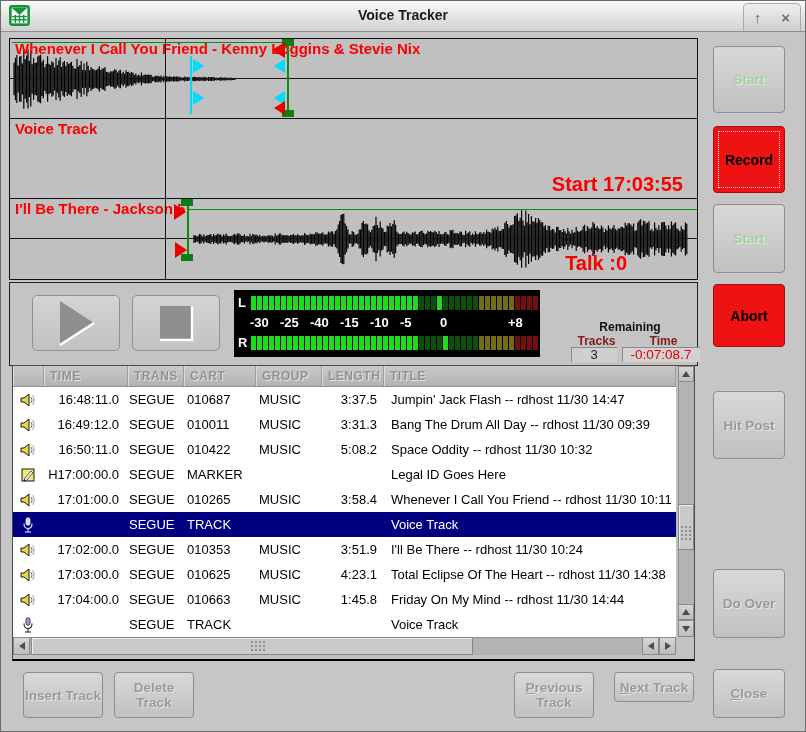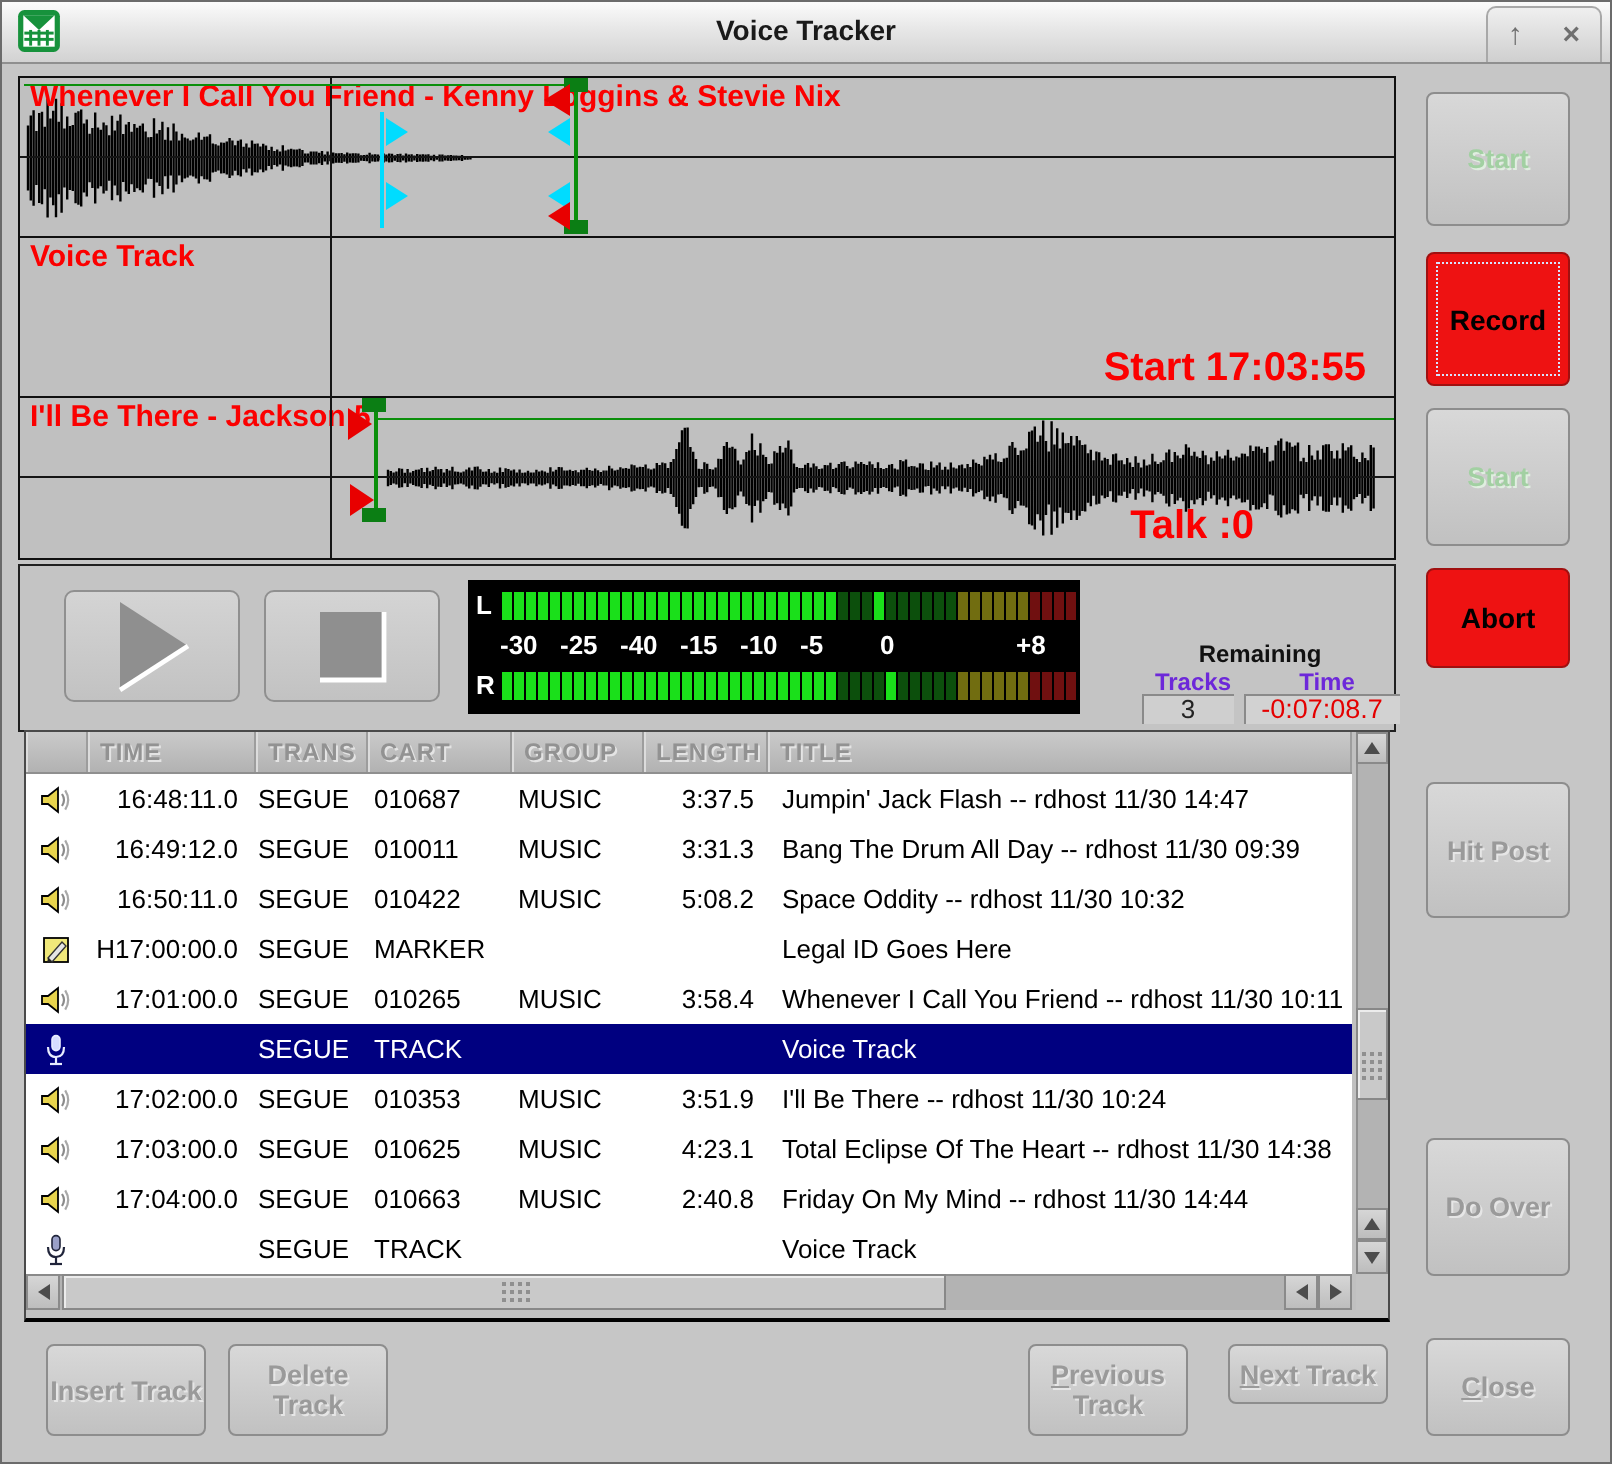--- a/index.html
+++ b/index.html
@@ -43,21 +43,21 @@
   .mrow{position:absolute;left:4px;display:flex;align-items:center;height:14px;}
   .mlabel{color:#fff;font-weight:bold;font-size:13px;width:13px;line-height:14px;}
   .segs{display:flex;gap:1px;}
   .seg{width:5px;height:14px;}
   .mscale{position:absolute;left:16px;top:25px;width:288px;height:16px;}
   .mscale span{position:absolute;color:#fff;font-weight:bold;font-size:13px;top:0;}
   .clock{position:absolute;left:553px;top:5px;width:134px;height:28px;background:#dadada;
     box-shadow:inset 1px 1px 0 #6f6f6f, inset -1px -1px 0 #f2f2f2;
     font-weight:bold;font-size:21px;color:#0a0a0a;text-align:center;line-height:28px;}
   .rem-title{position:absolute;left:553px;top:37px;width:134px;text-align:center;font-weight:bold;font-size:12px;color:#111;}
-  .rem-cols{position:absolute;left:553px;top:51px;width:134px;display:flex;font-weight:bold;font-size:12px;color:#6d28d9;}
+  .rem-cols{position:absolute;left:553px;top:51px;width:134px;display:flex;font-weight:bold;font-size:12px;color:#7f1d1d;}
   .rem-cols span{width:50%;text-align:center;}
   .rem-tracks{position:absolute;left:561px;top:64px;width:46px;height:15px;background:#cfcfcf;
     box-shadow:inset 1px 1px 0 #8a8a8a;text-align:center;font-size:13px;color:#222;line-height:15px;}
   .rem-time{position:absolute;left:612px;top:64px;width:78px;height:15px;background:#d2d2d2;
     box-shadow:inset 1px 1px 0 #8a8a8a;text-align:center;font-size:13.5px;color:#e40000;line-height:15px;}
 
   
   .tablewrap{position:absolute;left:11px;top:364px;width:681px;height:293px;border:1px solid #4a4a4a;border-bottom:2px solid #000;background:#c0c0c0;}
   .thead{position:absolute;left:0;top:0;width:663px;height:20px;display:flex;
     background:linear-gradient(180deg,#cacaca,#b2b2b2);border-bottom:1px solid #8f8f8f;}
@@ -446,21 +446,21 @@
             <svg width="16" height="16" viewBox="0 0 16 16">
               <polygon points="1,6 4,6 9,2 9,14 4,10 1,10" fill="#e8d44d" stroke="#000" stroke-width="0.9"></polygon>
               <path d="M11,5 Q13,8 11,11" fill="none" stroke="#8a8a8a" stroke-width="1.1"></path>
               <path d="M12.6,3.2 Q15.6,8 12.6,12.8" fill="none" stroke="#a8a8a8" stroke-width="1.1"></path>
             </svg>
           </div>
           <div class="c-time">17:04:00.0</div>
           <div class="c-trans">SEGUE</div>
           <div class="c-cart">010663</div>
           <div class="c-group">MUSIC</div>
-          <div class="c-length">2:40.8</div>
+          <div class="c-length">1:45.8</div>
           <div class="c-title">Friday On My Mind -- rdhost 11/30 14:44</div>
         </div>
         <div class="trow">
           <div class="c-icon">
             <svg width="14" height="16" viewBox="0 0 14 16">
               <rect x="5" y="0.8" width="4" height="7.5" rx="2" fill="#9aa0c8" stroke="#20243a" stroke-width="0.8"></rect>
               <path d="M3,6.5 q0,5 4,5 q4,0 4,-5" fill="none" stroke="#20243a" stroke-width="1.1"></path>
               <line x1="7" y1="11.5" x2="7" y2="14.5" stroke="#20243a" stroke-width="1.1"></line>
               <line x1="4" y1="15" x2="10" y2="15" stroke="#20243a" stroke-width="1.1"></line>
             </svg>
@@ -500,21 +500,21 @@
       <div class="sbbtn" style="left:646px;top:0;width:17px;height:18px;">
           <span class="arr arr-right"></span>
         </div>
     </div>
     <div class="corner"></div>
   </div>
 
   <button class="sbtn lbl-green" style="top:45px;height:67px;">Start</button>
   <button class="sbtn btn-red focus" style="top:125px;height:67px;">Record</button>
   <button class="sbtn lbl-green" style="top:203px;height:69px;">Start</button>
-  <button class="sbtn btn-red" style="top:283px;height:50px;">Abort</button>
+  <button class="sbtn btn-red" style="top:283px;height:63px;">Abort</button>
   <button class="sbtn lbl-gray" style="top:390px;height:68px;">Hit Post</button>
   <button class="sbtn lbl-gray" style="top:568px;height:69px;">Do Over</button>
   <button class="sbtn lbl-gray" style="top:668px;height:49px;"><u>C</u>lose</button>
 
   <button class="bbtn lbl-gray" style="left:22px;top:671px;width:80px;height:46px;">Insert Track</button>
   <button class="bbtn lbl-gray" style="left:113px;top:671px;width:80px;height:46px;">Delete Track</button>
   <button class="bbtn lbl-gray" style="left:513px;top:671px;width:80px;height:46px;"><u>P</u>revious Track</button>
   <button class="bbtn lbl-gray" style="left:613px;top:671px;width:80px;height:30px;"><u>N</u>ext Track</button>
 
 </div>

